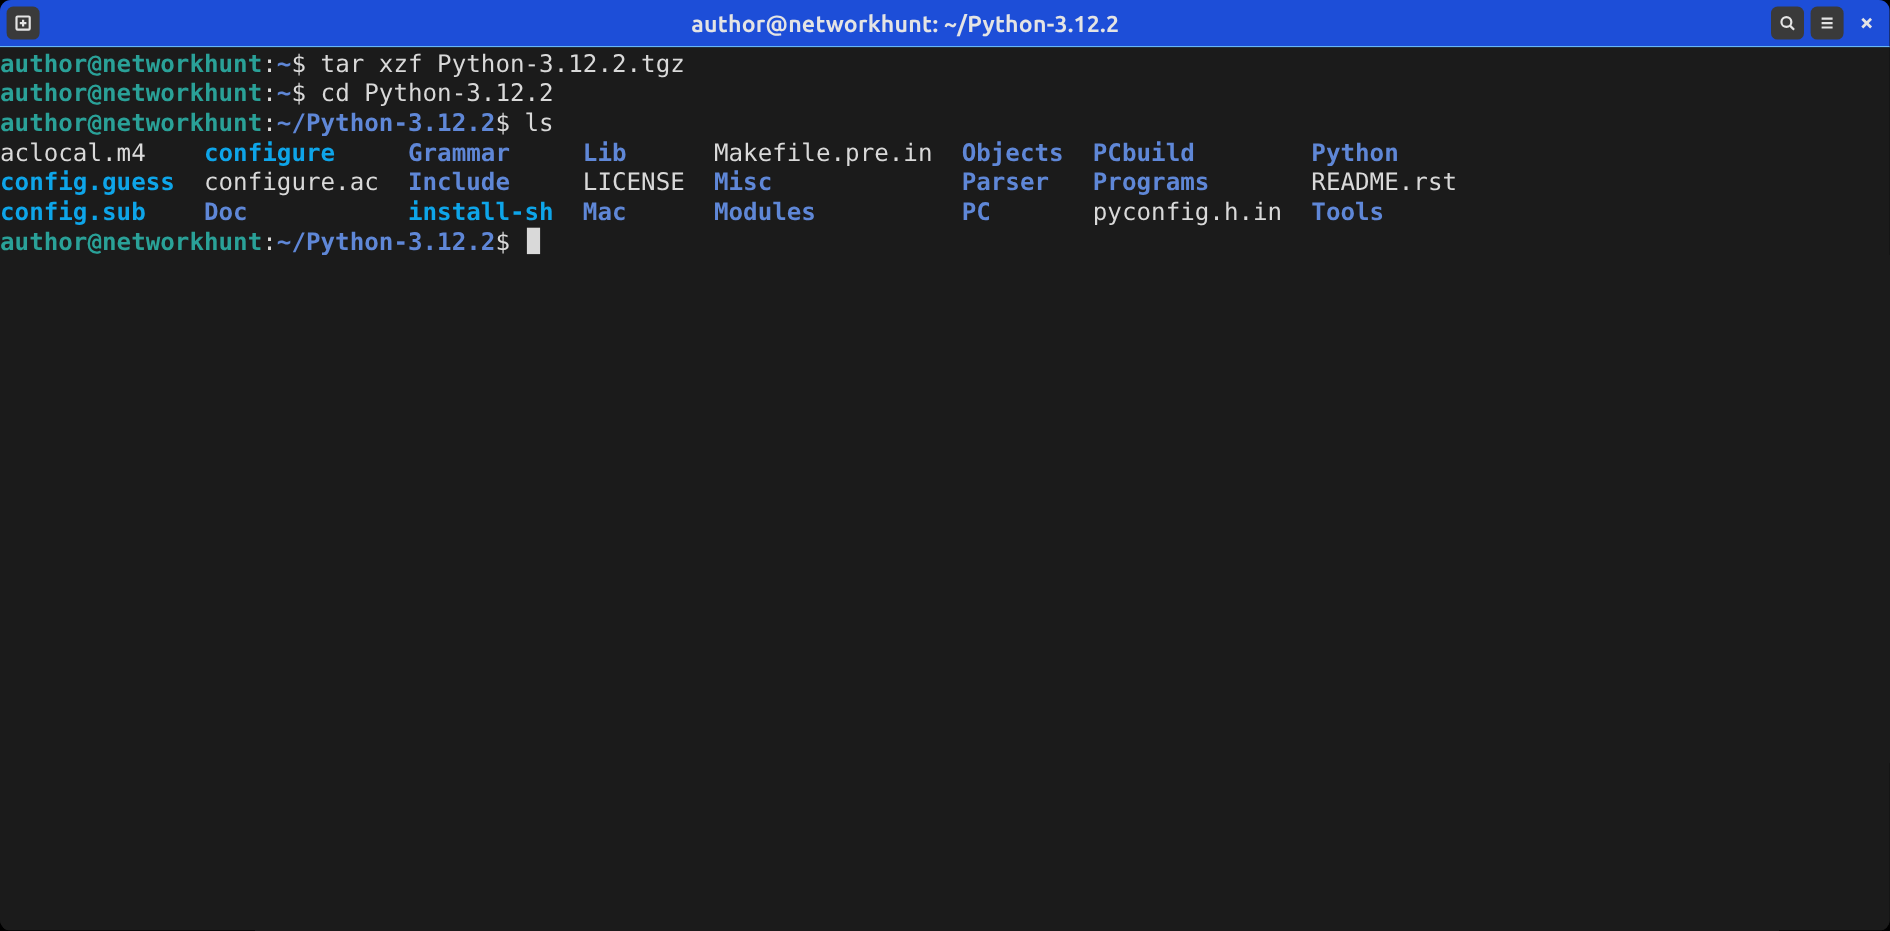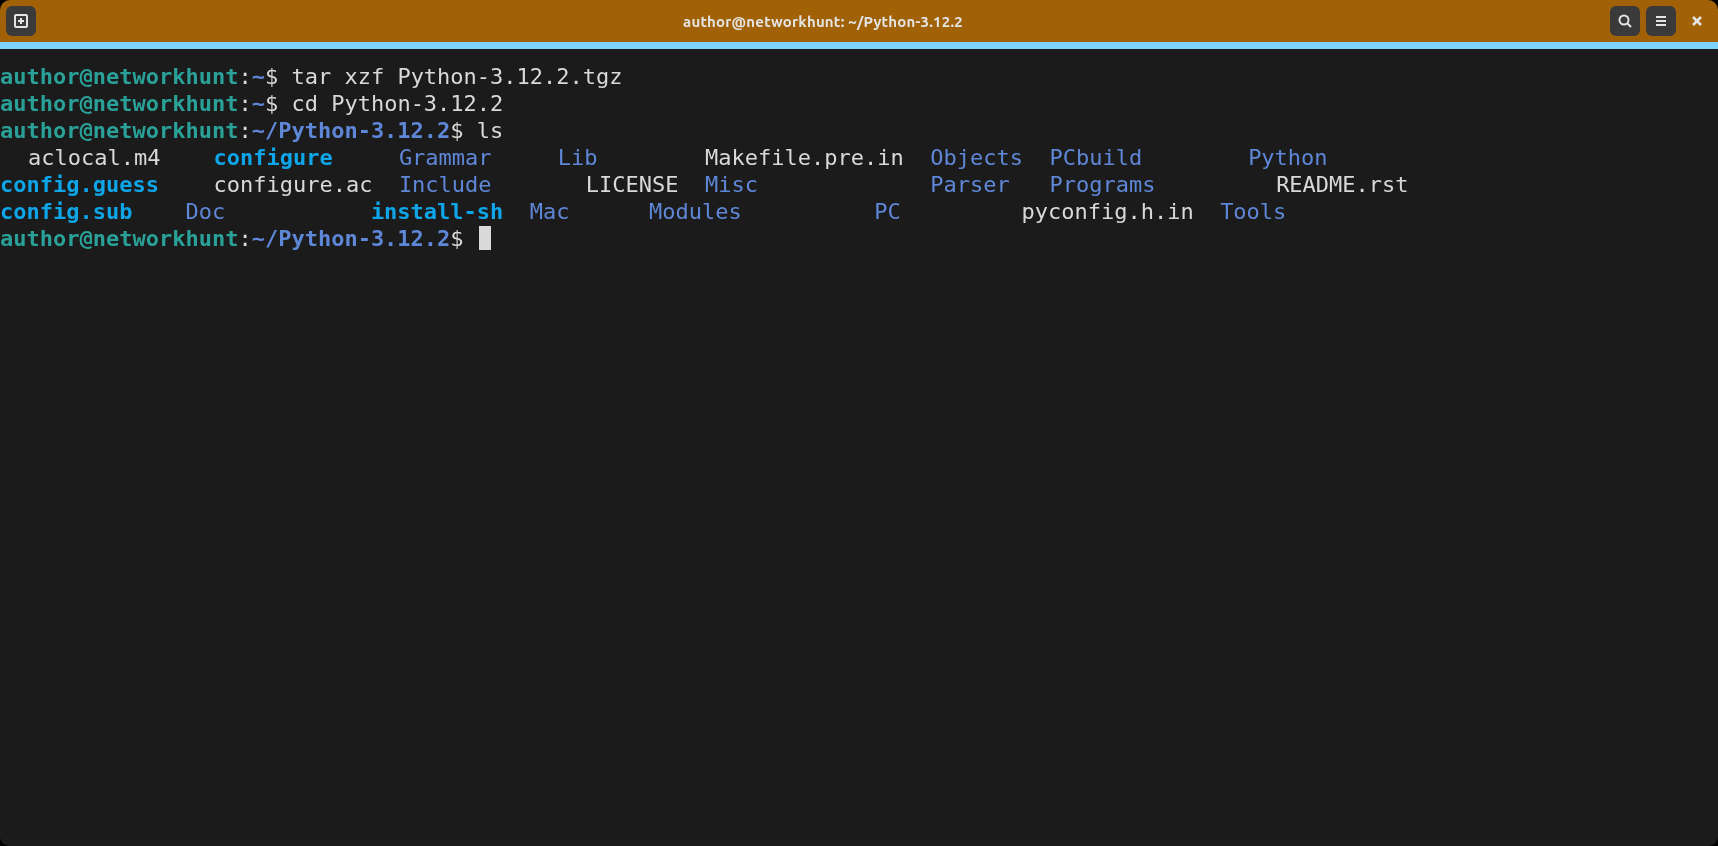--- a/index.html
+++ b/index.html
@@ -17,28 +17,28 @@
     height: 100%;
     display: flex;
     flex-direction: column;
     background: #1b1b1b;
     border-radius: 10px;
     overflow: hidden;
   }
   
   .titlebar {
     height: 42px;
-    background: #a16207;
+    background: #1d4ed8;
     display: flex;
     align-items: center;
     padding: 0 6px;
     font-family: "Ubuntu", "DejaVu Sans", sans-serif;
-    font-size: 15px;
+    font-size: 21px;
     color: #e4e4e4;
-    border-bottom: 7px solid #7dd3fc;
+    border-bottom: 1px solid #7dd3fc;
   }
   .titlebar .left, .titlebar .right {
     display: flex;
     align-items: center;
     gap: 6px;
   }
   .titlebar .center {
     flex: 1;
     text-align: center;
     font-weight: 600;
@@ -56,36 +56,36 @@
   }
   .tb-btn svg { stroke: #e4e4e4; fill: none; stroke-width: 2; }
   .tb-btn.close svg { stroke-width: 2.5; }
   .tb-btn.bare {
     background: transparent;
   }
   
   .termarea {
     flex: 1;
     background: #1b1b1b;
-    padding: 14px 0 0 0;
+    padding: 2px 0 0 0;
     font-size: 22px;
     line-height: 27px;
     white-space: pre;
     letter-spacing: 0;
   }
   .line { display: block; }
   
   .c-user   { color: #2aa198; font-weight: bold; }   
   .c-colon  { color: #d9d9d9; }
   .c-path   { color: #5f87d7; font-weight: bold; }   
   .c-dollar { color: #d9d9d9; }
   .c-cmd    { color: #d9d9d9; }
   
-  .f-file   { color: #d9d9d9; margin-left: 28px; }
-  .f-dir    { color: #5f87d7; font-weight: normal; }
+  .f-file   { color: #d9d9d9; }
+  .f-dir    { color: #5f87d7; font-weight: bold; }
   .f-exec   { color: #0ea5e9; font-weight: bold; }
   
   .cursor {
     display: inline-block;
     width: 12px;
     height: 24px;
     background: #d9d9d9;
     vertical-align: -4px;
     margin-left: 2px;
   }

